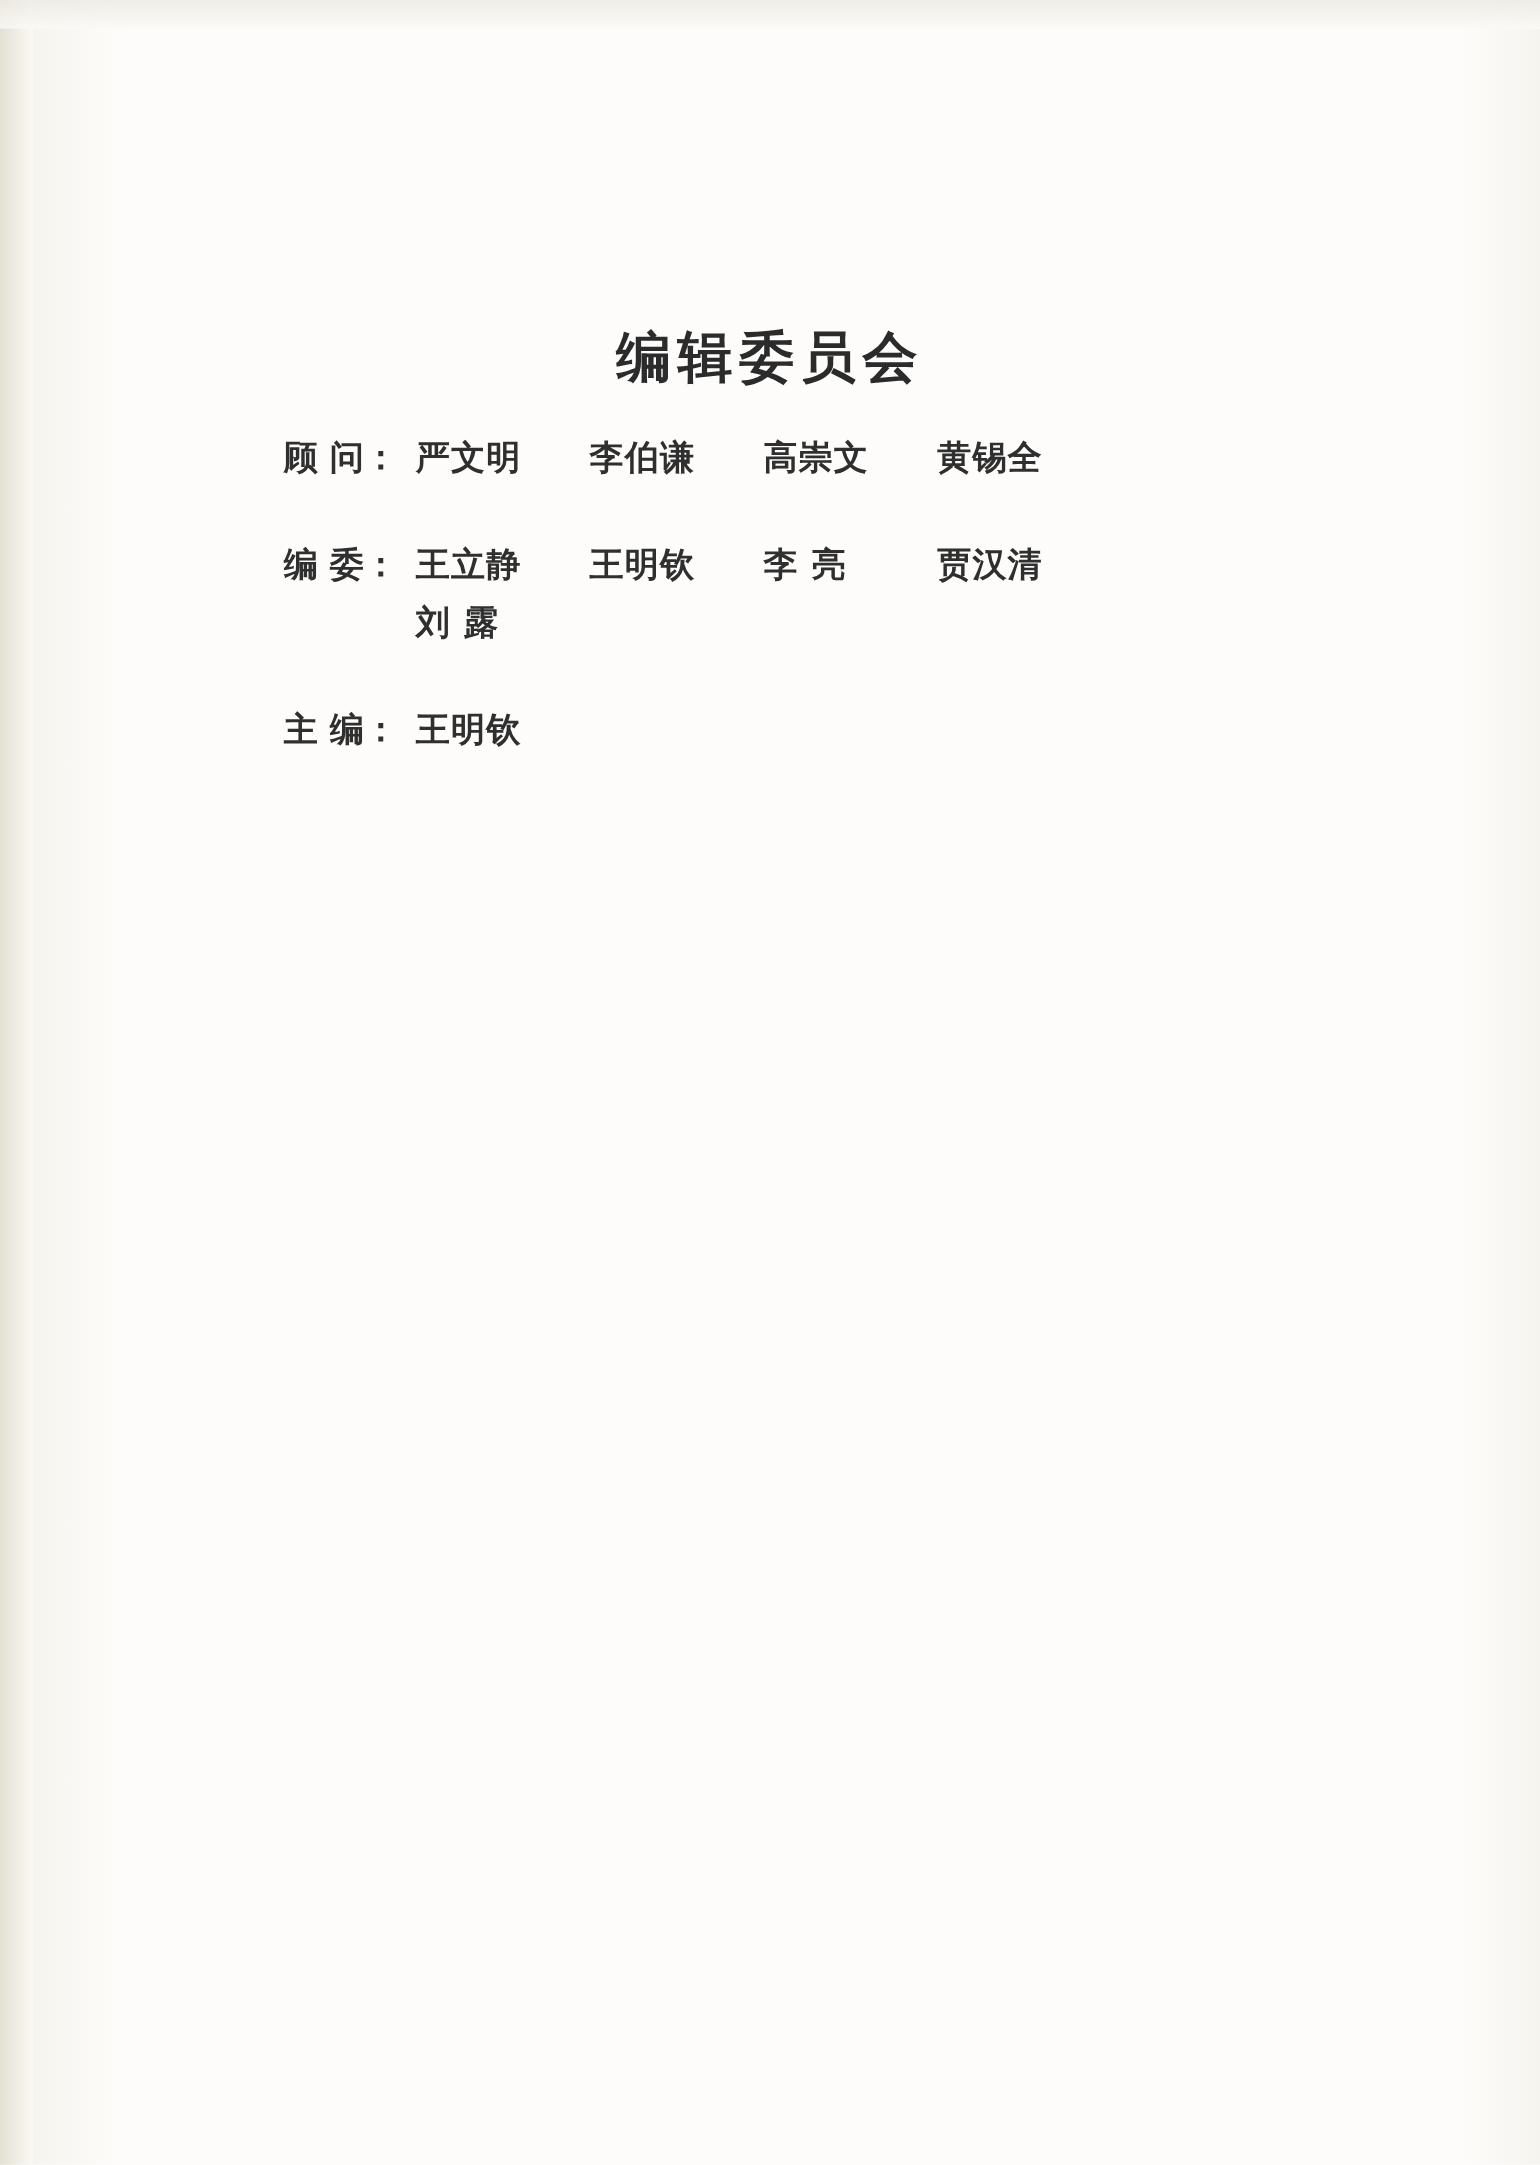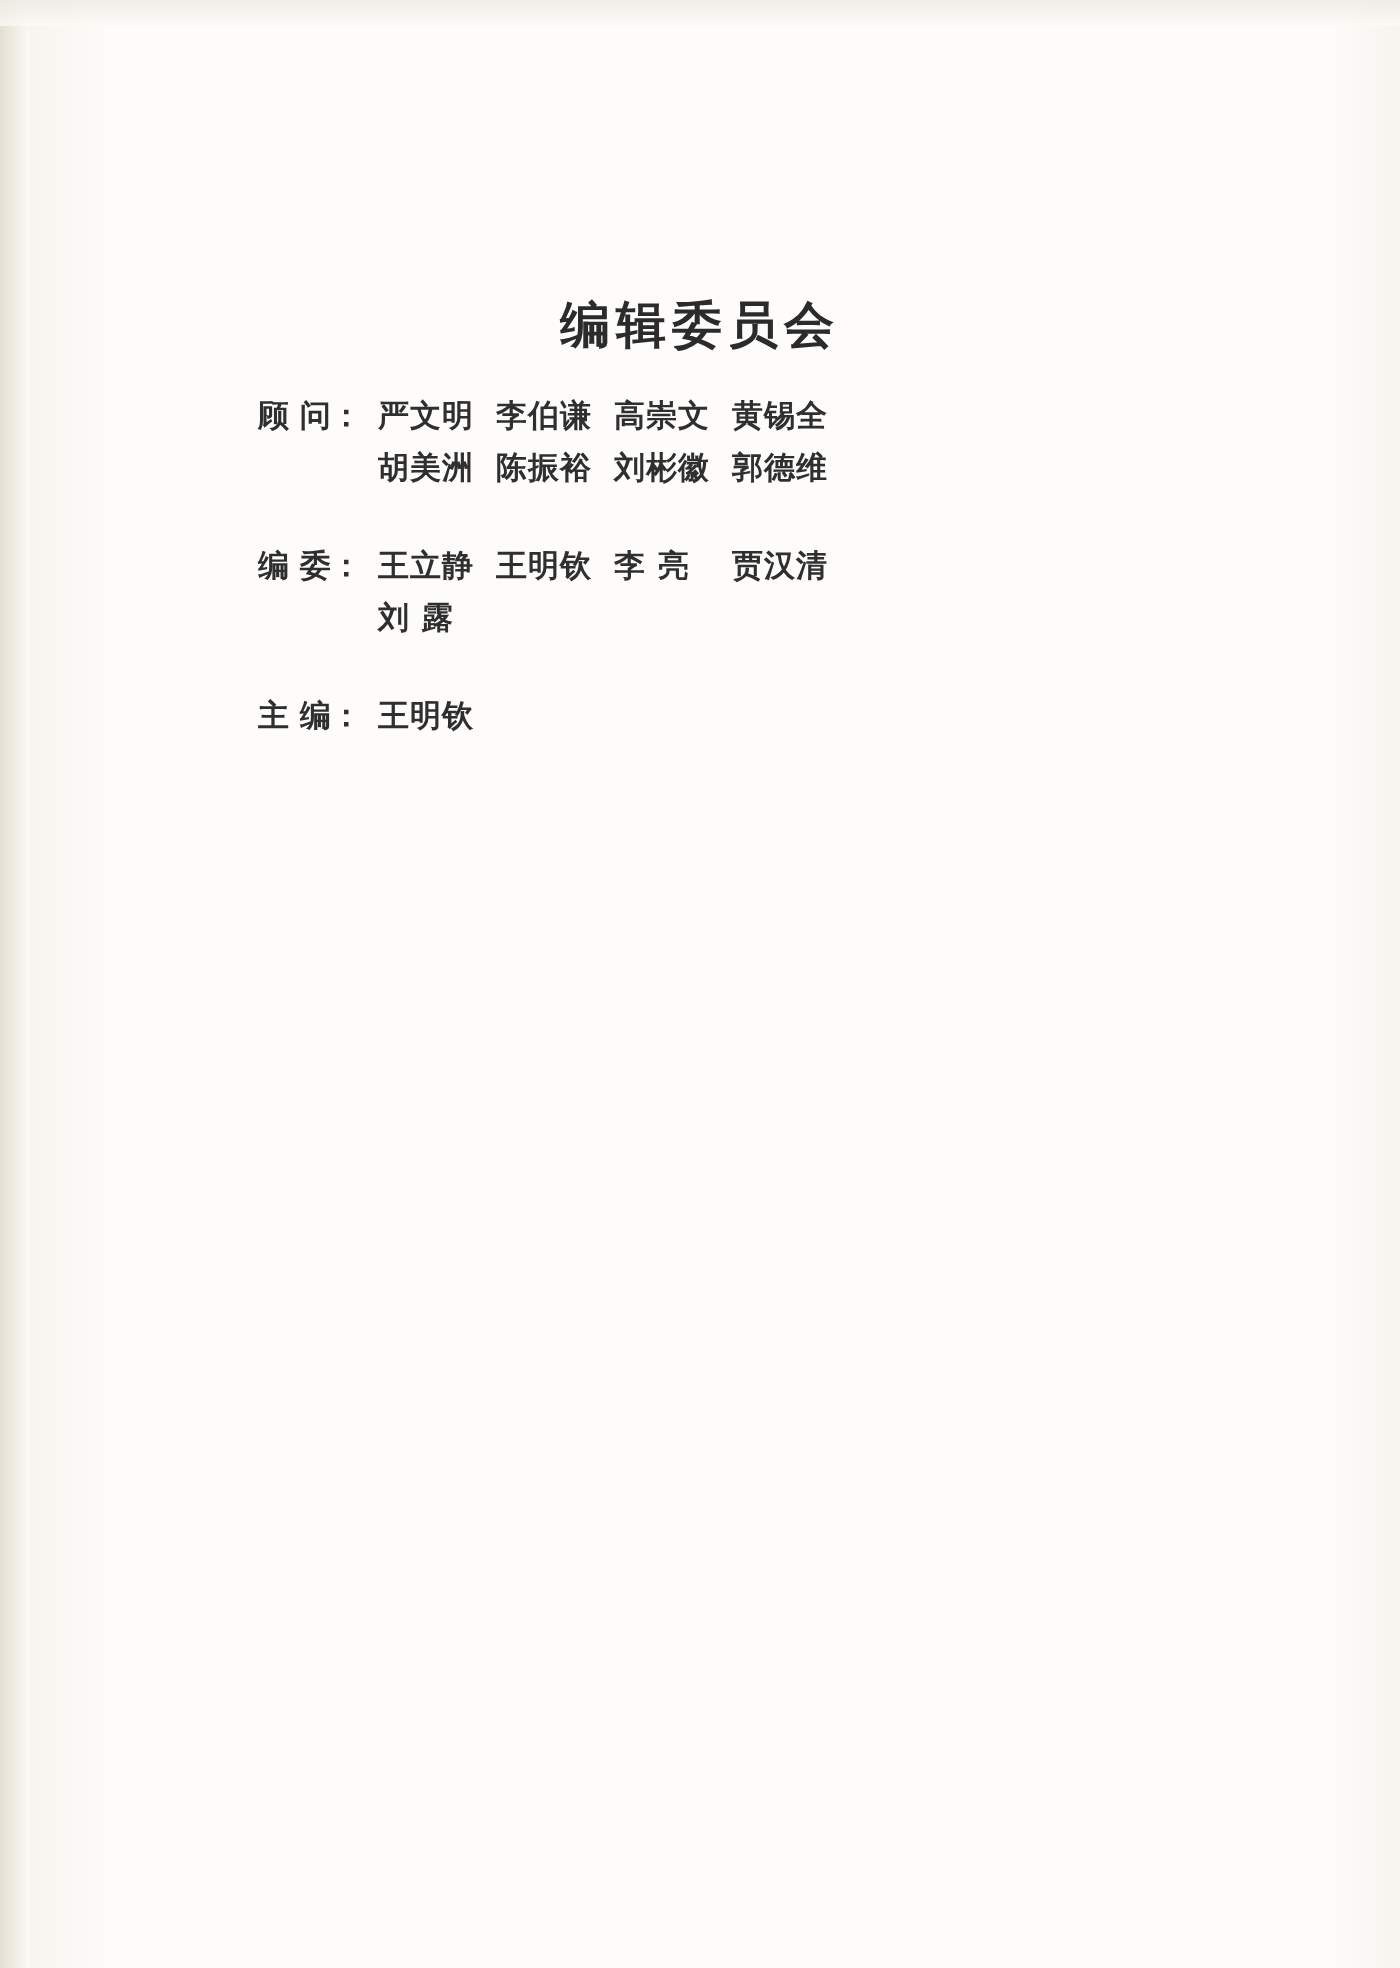--- a/index.html
+++ b/index.html
@@ -93,20 +93,21 @@
     font-size: 31px;
     color: #2f2f2f;
     letter-spacing: 0px;
     white-space: nowrap;
     text-align: left;
   }
 
   .names {
     display: flex;
     flex: 1 1 auto;
+    gap: 40px;
   }
   .name {
     width: 118px;
     flex: 0 0 118px;
     font-size: 31px;
     color: #2f2f2f;
     white-space: nowrap;
     letter-spacing: 1px;
     text-align: left;
   }
@@ -133,29 +134,20 @@
       <div class="section">
         <div class="row">
           <div class="label">顾 问：</div>
           <div class="names">
             <div class="name">严文明</div>
             <div class="name">李伯谦</div>
             <div class="name">高崇文</div>
             <div class="name">黄锡全</div>
           </div>
         </div>
-        <div class="row">
-          <div class="blank-label"></div>
-          <div class="names">
-            <div class="name">胡美洲</div>
-            <div class="name">陈振裕</div>
-            <div class="name">刘彬徽</div>
-            <div class="name">郭德维</div>
-          </div>
-        </div>
       </div>
 
       <div class="section">
         <div class="row">
           <div class="label">编 委：</div>
           <div class="names">
             <div class="name">王立静</div>
             <div class="name">王明钦</div>
             <div class="name">李 亮</div>
             <div class="name">贾汉清</div>

